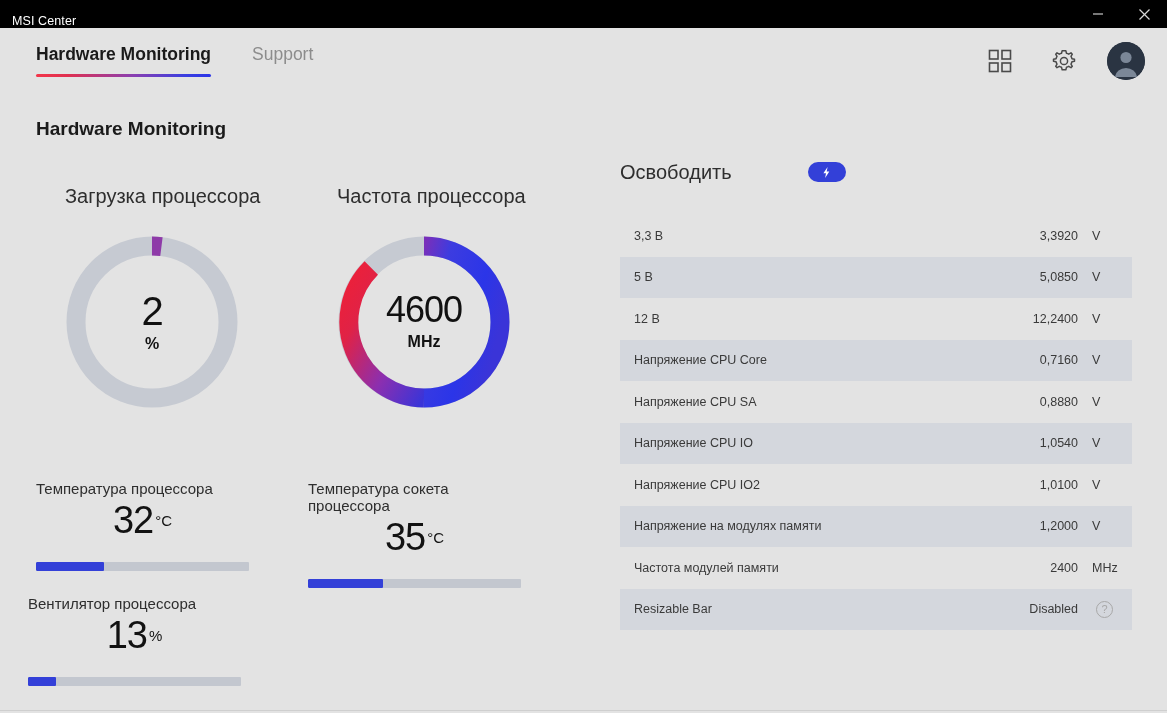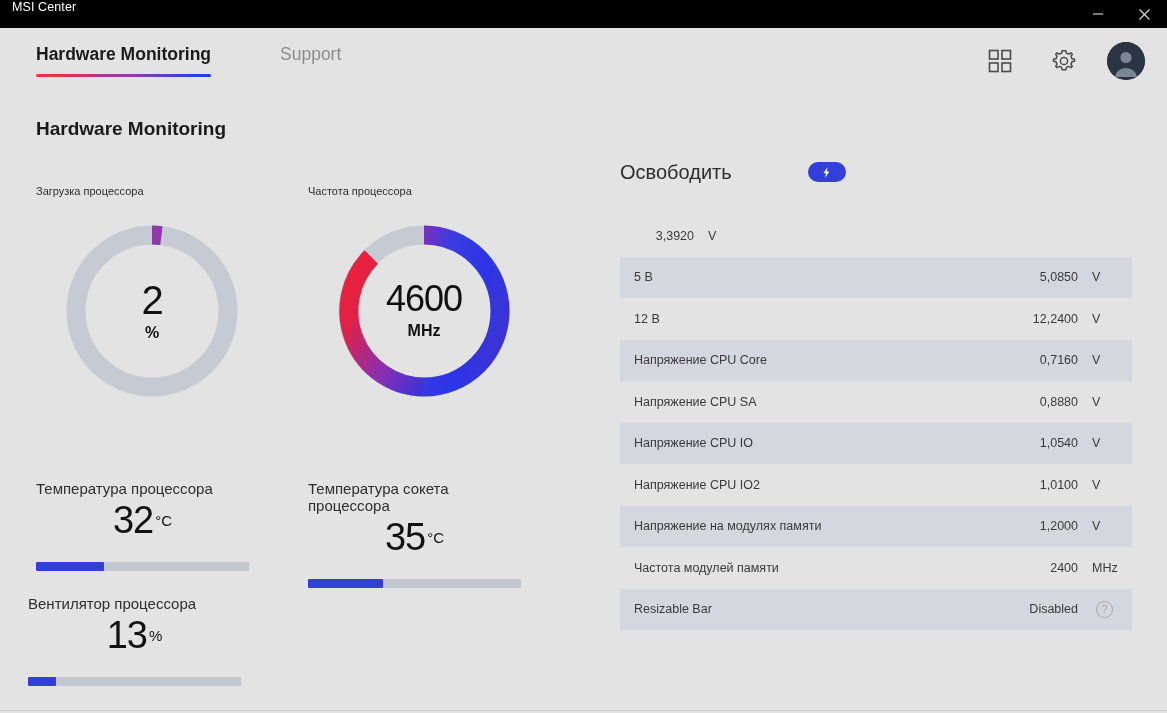--- a/index.html
+++ b/index.html
@@ -9,21 +9,21 @@
     width: 1167px; height: 713px;
     font-family: "Liberation Sans", sans-serif;
     background: #e3e3e3;
     overflow: hidden;
     position: relative;
   }
 
   
   .titlebar {
     height: 28px; background: #000000;
-    display: flex; align-items: flex-start;
+    display: flex; align-items: flex-end;
     position: relative;
   }
   .titlebar-text {
     color: #ffffff; font-size: 12.5px;
     margin-left: 12px; letter-spacing: .1px;
   }
   .win-controls { position: absolute; right: 0; top: 0; height: 28px; display: flex; }
   .win-btn {
     width: 46px; height: 28px;
     display: flex; align-items: center; justify-content: center;
@@ -37,21 +37,21 @@
     display: flex; align-items: flex-start;
     position: relative;
   }
   .tabs { display: flex; align-items: flex-start; padding-left: 36px; padding-top: 16px; }
   .tab {
     position: relative; cursor: default;
     padding-bottom: 12px;
   }
   .tab-label { font-size: 17.5px; color: #8c8c8c; }
   .tab.active .tab-label { color: #1a1a1a; font-weight: bold; }
-  .tab + .tab { margin-left: 69px; }
+  .tab + .tab { margin-left: 41px; }
   .tab-underline {
     position: absolute; left: 0; right: 0; bottom: 0; height: 3px;
     background: linear-gradient(90deg, #f3364a 0%, #e03050 18%, #8b3fb0 55%, #3b3fe0 85%, #2b35e8 100%);
     border-radius: 2px;
   }
 
   .nav-actions {
     position: absolute; right: 22px; top: 12px;
     display: flex; align-items: center; gap: 22px;
   }
@@ -70,21 +70,21 @@
   
   .page-title {
     position: absolute; left: 36px; top: 118px;
     font-size: 19px; font-weight: bold; color: #1a1a1a;
   }
 
   
   .content { position: absolute; left: 0; top: 155px; right: 0; bottom: 0; }
 
   .panel-label {
-    font-size: 11px; color: #2e2e2e;
+    font-size: 20px; color: #2e2e2e; margin-left: 29px;
   }
 
   
   .donut-block { position: absolute; }
   .donut-wrap { position: relative; }
   .donut-center {
     position: absolute; inset: 0;
     display: flex; flex-direction: column;
     align-items: center; justify-content: center;
     pointer-events: none;
@@ -288,20 +288,21 @@
     <div class="table-header">
       <span class="table-header-label">Освободить</span>
       <div class="toggle-pill">
         <svg width="13" height="13" viewBox="0 0 13 13">
           <path d="M7.6 1 L3.4 7.2 L6.0 7.2 L5.1 12 L9.3 5.5 L6.7 5.5 Z" fill="#ffffff"></path>
         </svg>
       </div>
     </div>
     <div class="table-rows">
         <div class="table-row">
+          <span class="row-name">3,3 В</span>
           <span class="row-value">3,3920</span>
           <span class="row-unit">V</span>
         </div>
         <div class="table-row alt">
           <span class="row-name">5 В</span>
           <span class="row-value">5,0850</span>
           <span class="row-unit">V</span>
         </div>
         <div class="table-row">
           <span class="row-name">12 В</span>

